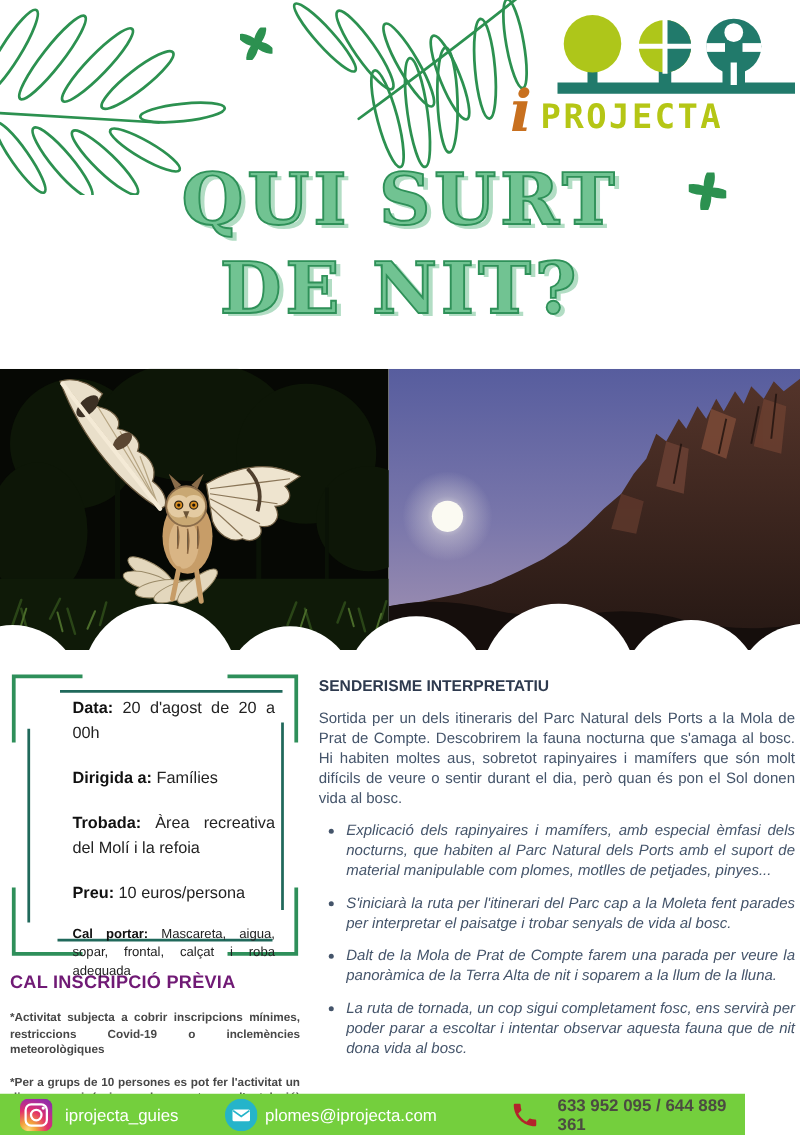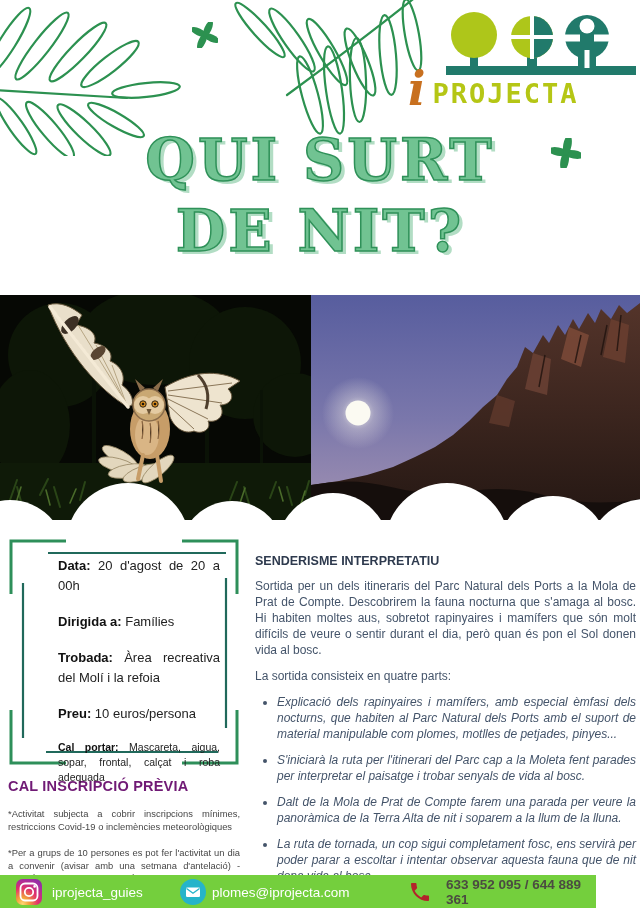--- a/index.html
+++ b/index.html
@@ -34,25 +34,25 @@
 
   
   .left-col{position:absolute;left:8px;top:538px;width:232px;}
   .info-box{position:relative;width:232px;height:228px;}
   .info-frame{position:absolute;left:0;top:0;}
   .info-rows{position:relative;padding:18px 20px 0 26px;}
   .info-row{margin:0 0 16px 0;font-size:13px;line-height:20px;color:#222;text-align:justify;padding-left:24px;}
   .info-row b{color:#111;}
   .info-row.small{font-size:10.5px;line-height:15px;}
   .reg-heading{margin:12px 0 10px 0;font-size:14.5px;font-weight:bold;color:#701a75;letter-spacing:.2px;}
-  .note{margin:14px 0 8px 0;font-size:9.4px;font-weight:normal;line-height:12.5px;color:#474747;text-align:justify;}
+  .note{margin:14px 0 8px 0;font-size:9.4px;font-weight:bold;line-height:12.5px;color:#474747;text-align:justify;}
 
   
   .right-col{position:absolute;left:255px;top:538px;width:381px;color:#44546a;}
-  .desc-heading{margin:16px 0 10px 0;font-size:12.5px;font-weight:bold;color:#2e3a4e;}
+  .desc-heading{margin:4px 0 10px 0;font-size:12.5px;font-weight:bold;color:#2e3a4e;}
   .desc-p{margin:0 0 10px 0;font-size:12px;line-height:16px;text-align:justify;}
   .desc-list{margin:0;padding:0 0 0 22px;}
   .desc-list li{font-size:12px;line-height:16px;text-align:justify;margin-bottom:10px;font-style:italic;}
 
   
   .footer{position:absolute;left:0;bottom:0;width:596px;height:33px;background:#74cf3d;}
   .f-item{position:absolute;top:50%;transform:translateY(-50%);}
   .ig-icon{left:16px;}
   .ig-text{left:52px;color:#ffffff;font-size:13.5px;}
   .mail-icon{left:180px;}
@@ -288,21 +288,20 @@
     </div>
     <h2 class="reg-heading">CAL INSCRIPCIÓ PRÈVIA</h2>
     <p class="note">*Activitat subjecta a cobrir inscripcions mínimes, restriccions Covid-19 o inclemències meteorològiques</p>
     <p class="note">*Per a grups de 10 persones es pot fer l'activitat un dia a convenir (avisar amb una setmana d'antelació) - consultar preus per a menys de 10 persones.</p>
     <p class="note">*Menors de 10 anys GRATUÏT</p>
   </div>
 
   <div class="right-col">
     <h3 class="desc-heading">SENDERISME INTERPRETATIU</h3>
     <p class="desc-p">Sortida per un dels itineraris del Parc Natural dels Ports a la Mola de Prat de Compte. Descobrirem la fauna nocturna que s'amaga al bosc. Hi habiten moltes aus, sobretot rapinyaires i mamífers que són molt difícils de veure o sentir durant el dia, però quan és pon el Sol donen vida al bosc.</p>
-    <p class="desc-p">La sortida consisteix en quatre parts:</p>
     <ul class="desc-list">
       <li>Explicació dels rapinyaires i mamífers, amb especial èmfasi dels nocturns, que habiten al Parc Natural dels Ports amb el suport de material manipulable com plomes, motlles de petjades, pinyes...</li>
       <li>S'iniciarà la ruta per l'itinerari del Parc cap a la Moleta fent parades per interpretar el paisatge i trobar senyals de vida al bosc.</li>
       <li>Dalt de la Mola de Prat de Compte farem una parada per veure la panoràmica de la Terra Alta de nit i soparem a la llum de la lluna.</li>
       <li>La ruta de tornada, un cop sigui completament fosc, ens servirà per poder parar a escoltar i intentar observar aquesta fauna que de nit dona vida al bosc.</li>
     </ul>
   </div>
 
   <div class="footer">
     <svg class="f-item ig-icon" width="26" height="26" viewBox="0 0 26 26">

